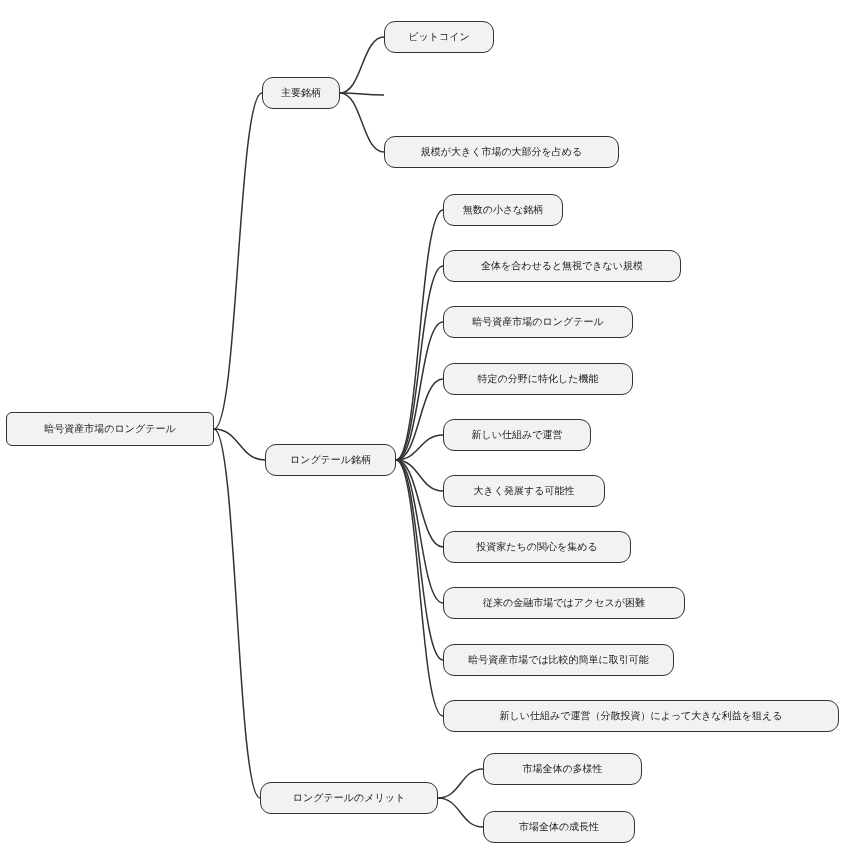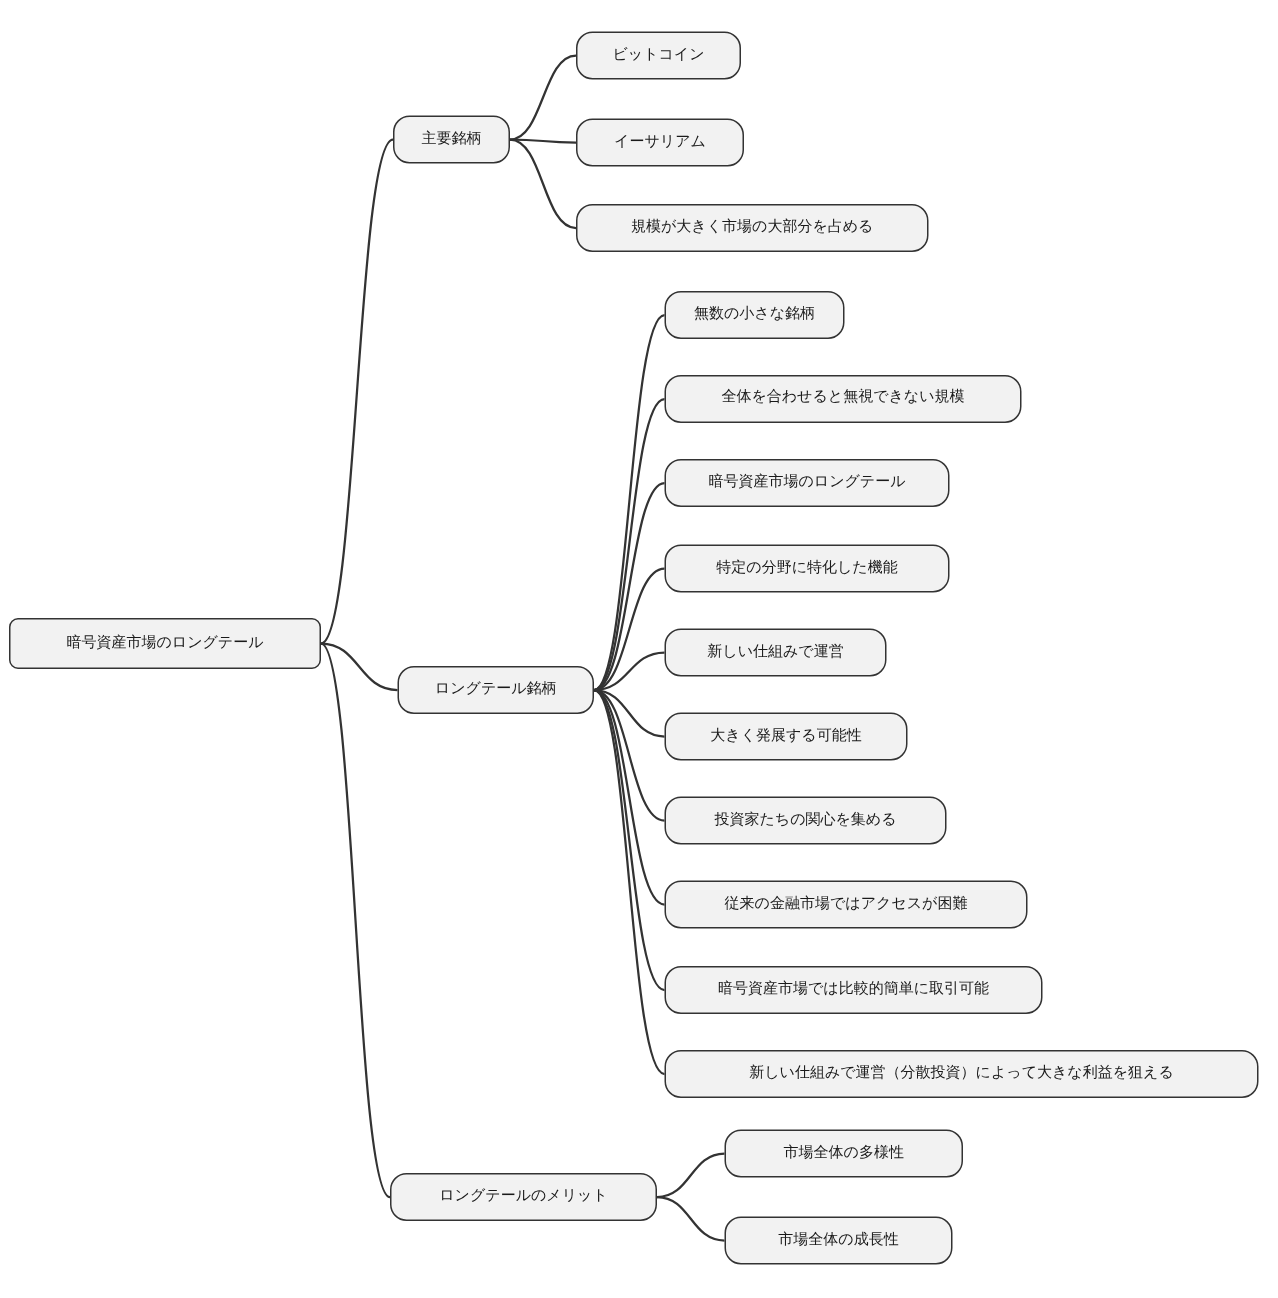--- a/index.html
+++ b/index.html
@@ -58,32 +58,31 @@
     <path d="M396,460 C419.5,460 419.5,660 443,660"></path>
     <path d="M396,460 C419.5,460 419.5,716 443,716"></path>
     <path d="M438,798 C460.5,798 460.5,769 483,769"></path>
     <path d="M438,798 C460.5,798 460.5,827 483,827"></path>
   </svg>
 
   <div class="node root" id="root" style="left:6px;top:412px;width:208px;">暗号資産市場のロングテール</div>
 
   <div class="node" id="b0" style="left:262px;top:77px;width:78px;">主要銘柄</div>
   <div class="node" id="b0c0" style="left:384px;top:21px;width:110px;">ビットコイン</div>
-  <div class="node" id="b0c1" style="left:384px;top:79px;width:112px;">イーサリアム</div>
   <div class="node" id="b0c2" style="left:384px;top:136px;width:235px;">規模が大きく市場の大部分を占める</div>
 
   <div class="node" id="b1" style="left:265px;top:444px;width:131px;">ロングテール銘柄</div>
   <div class="node" id="b1c0" style="left:443px;top:194px;width:120px;">無数の小さな銘柄</div>
-  <div class="node" id="b1c1" style="left:443px;top:250px;width:238px;font-family:Liberation Mono, monospace;">全体を合わせると無視できない規模</div>
+  <div class="node" id="b1c1" style="left:443px;top:250px;width:238px;">全体を合わせると無視できない規模</div>
   <div class="node" id="b1c2" style="left:443px;top:306px;width:190px;">暗号資産市場のロングテール</div>
   <div class="node" id="b1c3" style="left:443px;top:363px;width:190px;">特定の分野に特化した機能</div>
   <div class="node" id="b1c4" style="left:443px;top:419px;width:148px;">新しい仕組みで運営</div>
   <div class="node" id="b1c5" style="left:443px;top:475px;width:162px;">大きく発展する可能性</div>
   <div class="node" id="b1c6" style="left:443px;top:531px;width:188px;">投資家たちの関心を集める</div>
   <div class="node" id="b1c7" style="left:443px;top:587px;width:242px;">従来の金融市場ではアクセスが困難</div>
-  <div class="node" id="b1c8" style="left:443px;top:644px;width:252px;">暗号資産市場では比較的簡単に取引可能</div>
+  <div class="node" id="b1c8" style="left:443px;top:644px;width:231px;">暗号資産市場では比較的簡単に取引可能</div>
   <div class="node" id="b1c9" style="left:443px;top:700px;width:396px;">新しい仕組みで運営（分散投資）によって大きな利益を狙える</div>
 
   <div class="node" id="b2" style="left:260px;top:782px;width:178px;">ロングテールのメリット</div>
   <div class="node" id="b2c0" style="left:483px;top:753px;width:159px;">市場全体の多様性</div>
   <div class="node" id="b2c1" style="left:483px;top:811px;width:152px;">市場全体の成長性</div>
 
 </div>
 
 </body></html>

